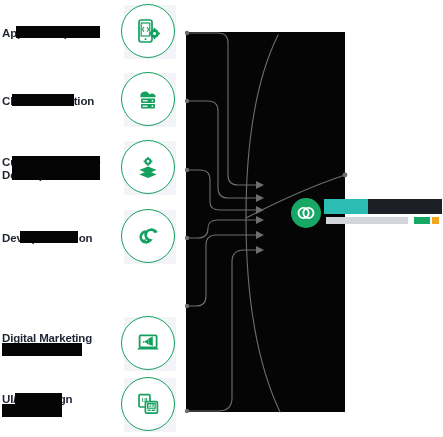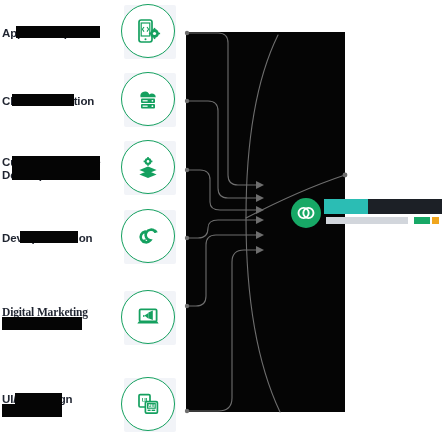--- a/index.html
+++ b/index.html
@@ -244,21 +244,21 @@
         <div class="icon-shadowbox"></div>
         <div class="icon-circle">
     <svg width="30" height="30" viewBox="0 0 30 30">
       <path d="M12.2 10.6 A5.4 5.4 0 1 0 17.2 19.4 A5.4 5.4 0 1 1 22.2 10.6" fill="none" stroke="#14a05f" stroke-width="2.6" stroke-linecap="round"></path>
       <polygon points="22.6,8.2 24.8,11.2 20.9,11.8" fill="#14a05f"></polygon>
       <polygon points="11.6,21.8 9.4,18.8 13.3,18.2" fill="#14a05f"></polygon>
     </svg>
         </div>
       </div>
     </div>
-    <div class="service-row" style="top: 288px; font-family: Liberation Serif, serif;">
+    <div class="service-row" style="top: 314px;">
       <div class="service-label">
         <span class="ln">Digital Marketing</span>
         <span class="ln">Service</span>
       </div>
       <span class="redact" style="left: 2px; top: 29px; width: 80px; height: 13px;"></span>
       <div class="icon-wrap">
         <div class="icon-shadowbox"></div>
         <div class="icon-circle">
     <svg width="30" height="30" viewBox="0 0 30 30">
       <rect x="6.6" y="7.4" width="17" height="12" rx="1.2" fill="none" stroke="#14a05f" stroke-width="1.8"></rect>

